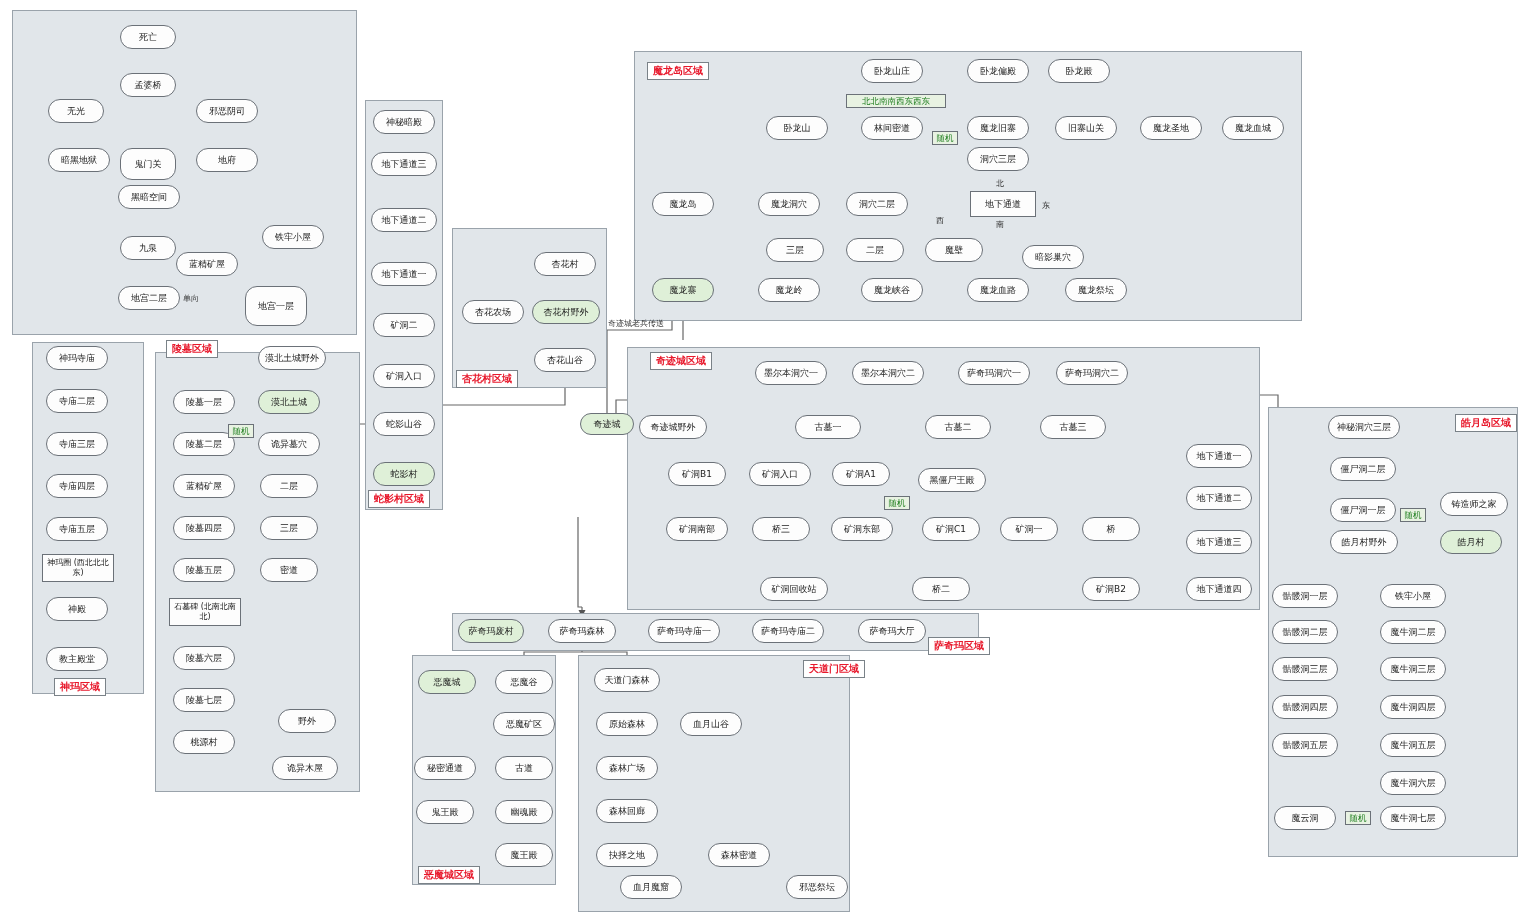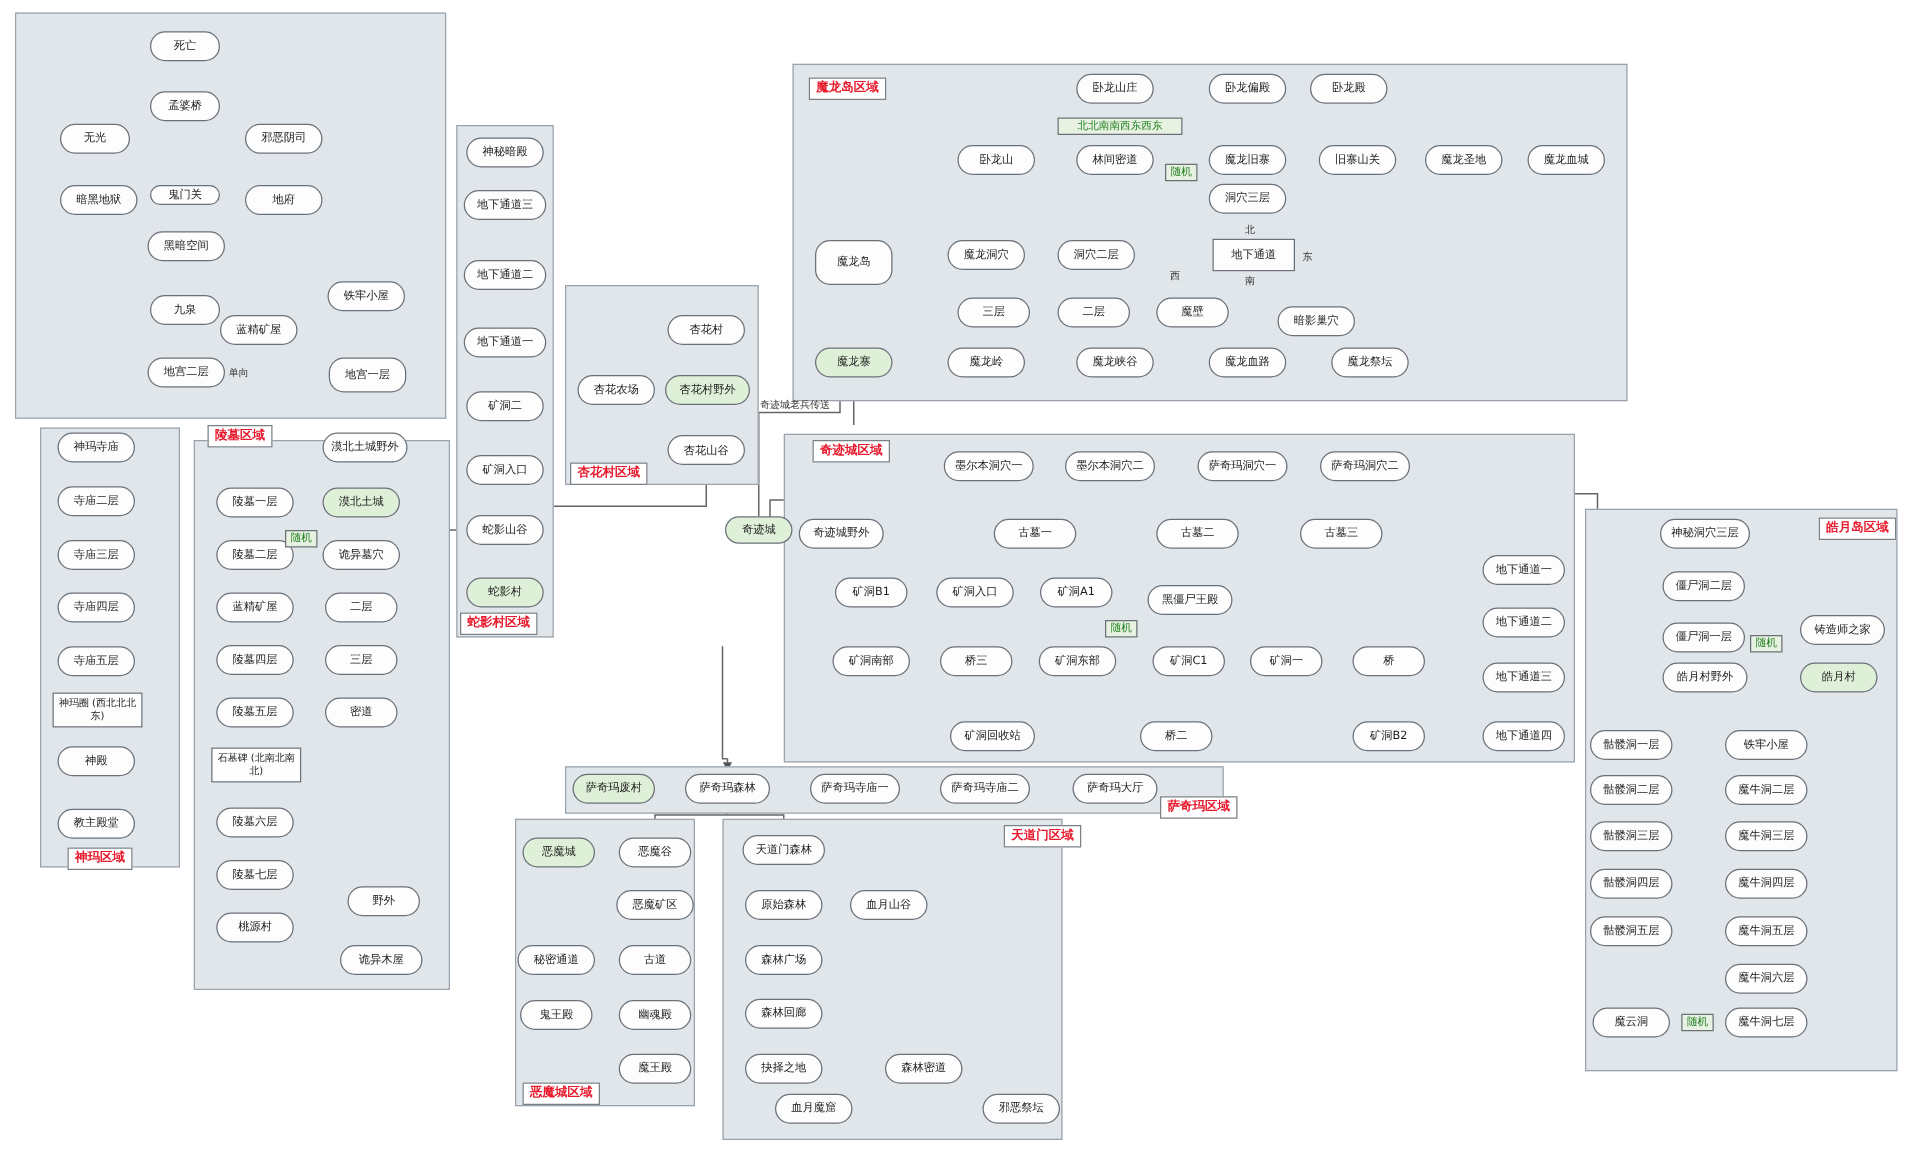--- a/index.html
+++ b/index.html
@@ -269,29 +269,29 @@
     <div class="region-label" style="left: 647px; top: 62px;">魔龙岛区域</div>
     <div class="region-label" style="left: 650px; top: 352px;">奇迹城区域</div>
     <div class="region-label" style="left: 928px; top: 637px;">萨奇玛区域</div>
     <div class="region-label" style="left: 418px; top: 866px;">恶魔城区域</div>
     <div class="region-label" style="left: 803px; top: 660px;">天道门区域</div>
     <div class="region-label" style="left: 1455px; top: 414px;">皓月岛区域</div>
     <div class="node" style="left: 120px; top: 25px; width: 56px; height: 24px;">死亡</div>
     <div class="node" style="left: 120px; top: 73px; width: 56px; height: 24px;">孟婆桥</div>
     <div class="node" style="left: 48px; top: 99px; width: 56px; height: 24px;">无光</div>
     <div class="node" style="left: 196px; top: 99px; width: 62px; height: 24px;">邪恶阴司</div>
-    <div class="node" style="left: 120px; top: 148px; width: 56px; height: 16px;">鬼门关</div>
+    <div class="node" style="left: 120px; top: 148px; width: 56px; height: 32px;">鬼门关</div>
     <div class="node" style="left: 48px; top: 148px; width: 62px; height: 24px;">暗黑地狱</div>
     <div class="node" style="left: 196px; top: 148px; width: 62px; height: 24px;">地府</div>
     <div class="node" style="left: 118px; top: 185px; width: 62px; height: 24px;">黑暗空间</div>
     <div class="node" style="left: 120px; top: 236px; width: 56px; height: 24px;">九泉</div>
     <div class="node" style="left: 176px; top: 252px; width: 62px; height: 24px;">蓝精矿屋</div>
     <div class="node" style="left: 262px; top: 225px; width: 62px; height: 24px;">铁牢小屋</div>
     <div class="node" style="left: 118px; top: 286px; width: 62px; height: 24px;">地宫二层</div>
-    <div class="node" style="left: 263px; top: 286px; width: 62px; height: 28px;">地宫一层</div>
+    <div class="node" style="left: 245px; top: 286px; width: 62px; height: 40px;">地宫一层</div>
     <div class="node" style="left: 46px; top: 346px; width: 62px; height: 24px;">神玛寺庙</div>
     <div class="node" style="left: 46px; top: 389px; width: 62px; height: 24px;">寺庙二层</div>
     <div class="node" style="left: 46px; top: 432px; width: 62px; height: 24px;">寺庙三层</div>
     <div class="node" style="left: 46px; top: 474px; width: 62px; height: 24px;">寺庙四层</div>
     <div class="node" style="left: 46px; top: 517px; width: 62px; height: 24px;">寺庙五层</div>
     <div class="node rect two-line" style="left: 42px; top: 554px; width: 72px; height: 28px;">神玛圈
 (西北北北东)</div>
     <div class="node" style="left: 46px; top: 597px; width: 62px; height: 24px;">神殿</div>
     <div class="node" style="left: 46px; top: 647px; width: 62px; height: 24px;">教主殿堂</div>
     <div class="node" style="left: 258px; top: 346px; width: 68px; height: 24px;">漠北土城野外</div>
@@ -327,21 +327,21 @@
     <div class="node" style="left: 861px; top: 59px; width: 62px; height: 24px;">卧龙山庄</div>
     <div class="node" style="left: 967px; top: 59px; width: 62px; height: 24px;">卧龙偏殿</div>
     <div class="node" style="left: 1048px; top: 59px; width: 62px; height: 24px;">卧龙殿</div>
     <div class="node" style="left: 766px; top: 116px; width: 62px; height: 24px;">卧龙山</div>
     <div class="node" style="left: 861px; top: 116px; width: 62px; height: 24px;">林间密道</div>
     <div class="node" style="left: 967px; top: 116px; width: 62px; height: 24px;">魔龙旧寨</div>
     <div class="node" style="left: 1055px; top: 116px; width: 62px; height: 24px;">旧寨山关</div>
     <div class="node" style="left: 1140px; top: 116px; width: 62px; height: 24px;">魔龙圣地</div>
     <div class="node" style="left: 1222px; top: 116px; width: 62px; height: 24px;">魔龙血城</div>
     <div class="node" style="left: 967px; top: 147px; width: 62px; height: 24px;">洞穴三层</div>
-    <div class="node" style="left: 652px; top: 192px; width: 62px; height: 36px; text-align: right;">魔龙岛</div>
+    <div class="node" style="left: 652px; top: 192px; width: 62px; height: 24px; text-align: right;">魔龙岛</div>
     <div class="node" style="left: 758px; top: 192px; width: 62px; height: 24px;">魔龙洞穴</div>
     <div class="node" style="left: 846px; top: 192px; width: 62px; height: 24px;">洞穴二层</div>
     <div class="node rect" style="left: 970px; top: 191px; width: 66px; height: 26px;">地下通道</div>
     <div class="node" style="left: 766px; top: 238px; width: 58px; height: 24px;">三层</div>
     <div class="node" style="left: 846px; top: 238px; width: 58px; height: 24px;">二层</div>
     <div class="node" style="left: 925px; top: 238px; width: 58px; height: 24px;">魔壁</div>
     <div class="node" style="left: 1022px; top: 245px; width: 62px; height: 24px;">暗影巢穴</div>
     <div class="node green" style="left: 652px; top: 278px; width: 62px; height: 24px;">魔龙寨</div>
     <div class="node" style="left: 758px; top: 278px; width: 62px; height: 24px;">魔龙岭</div>
     <div class="node" style="left: 861px; top: 278px; width: 62px; height: 24px;">魔龙峡谷</div>

